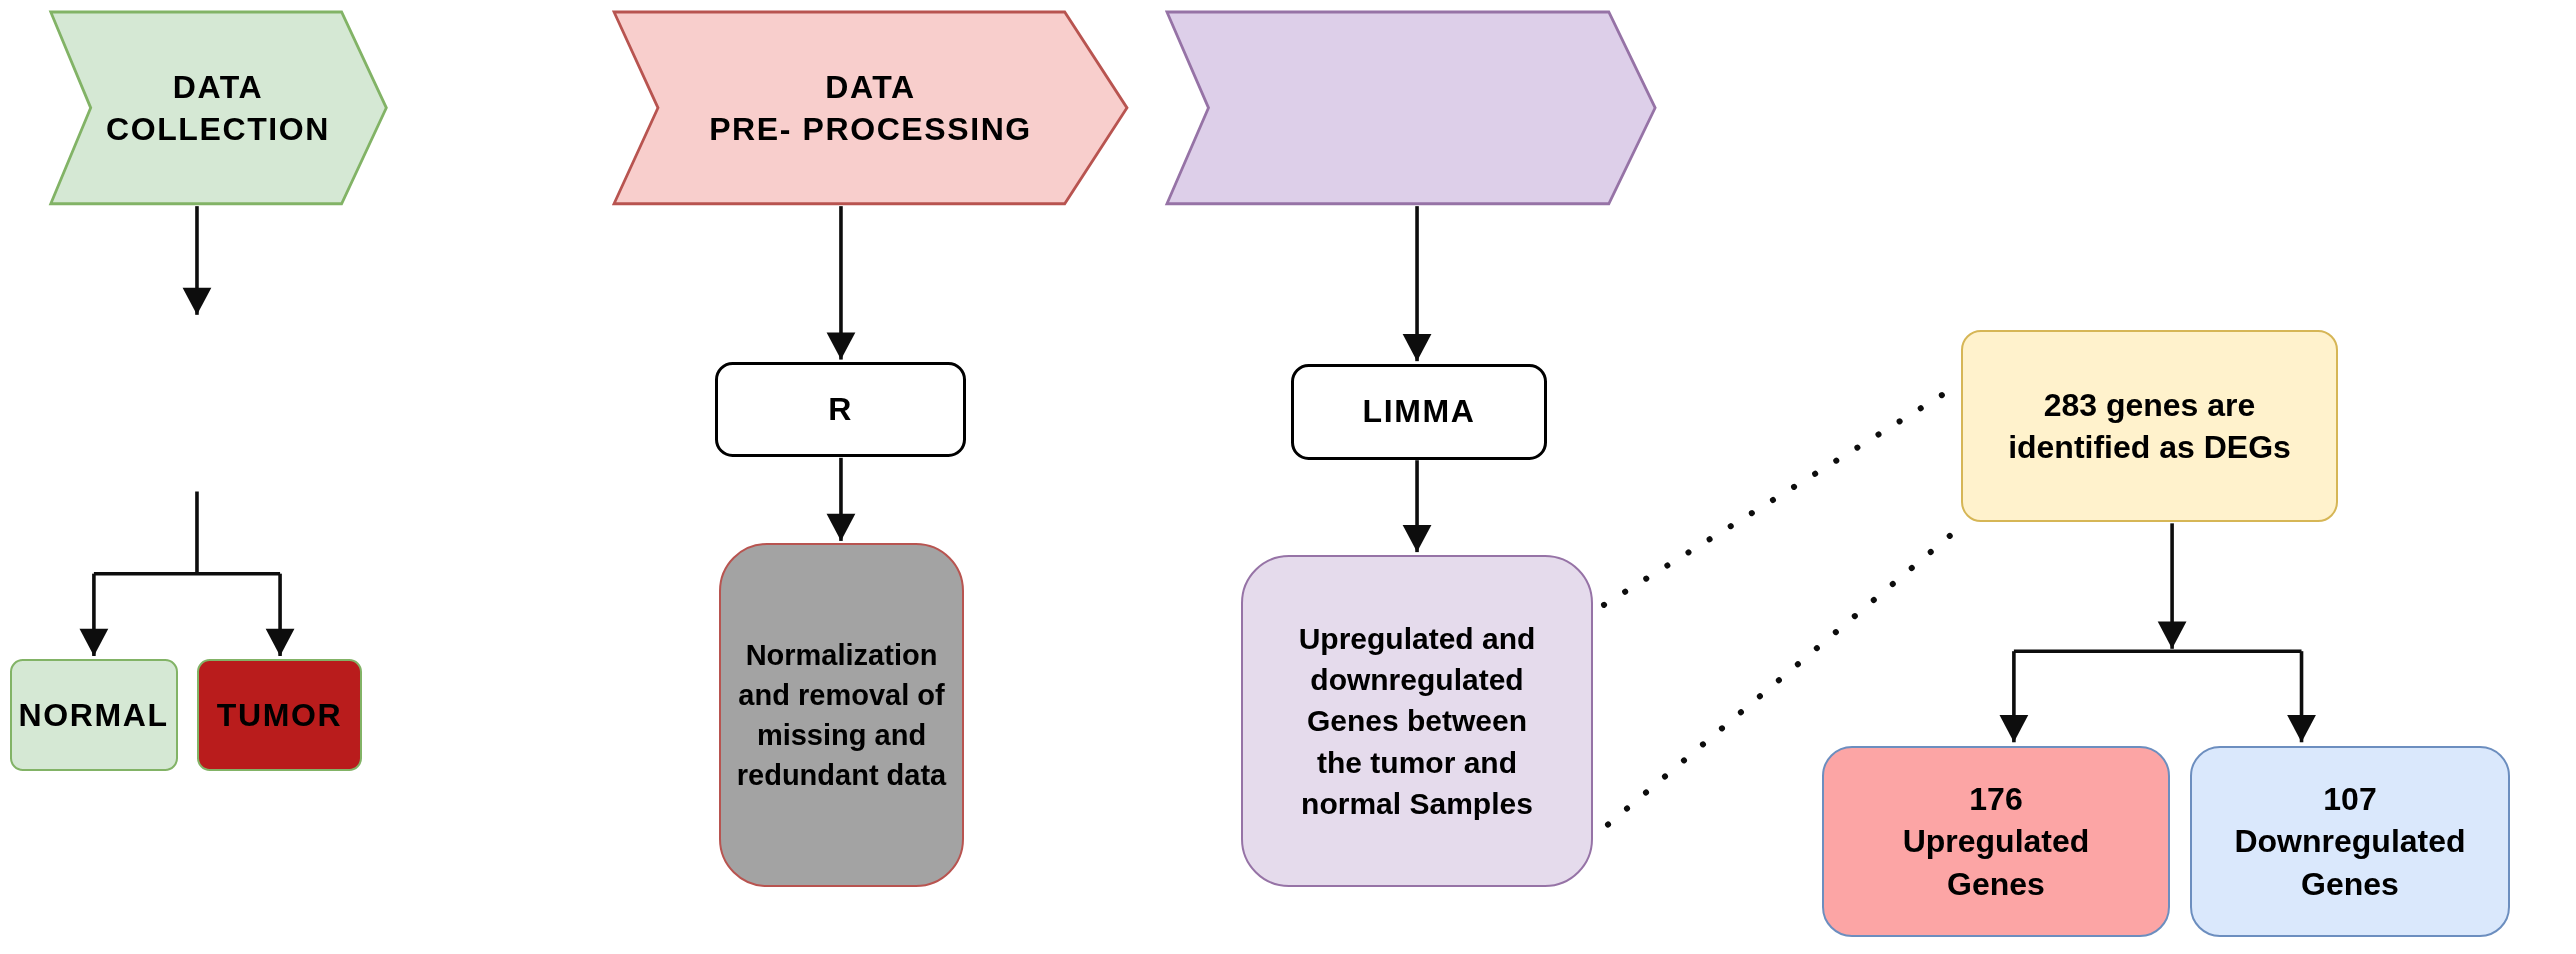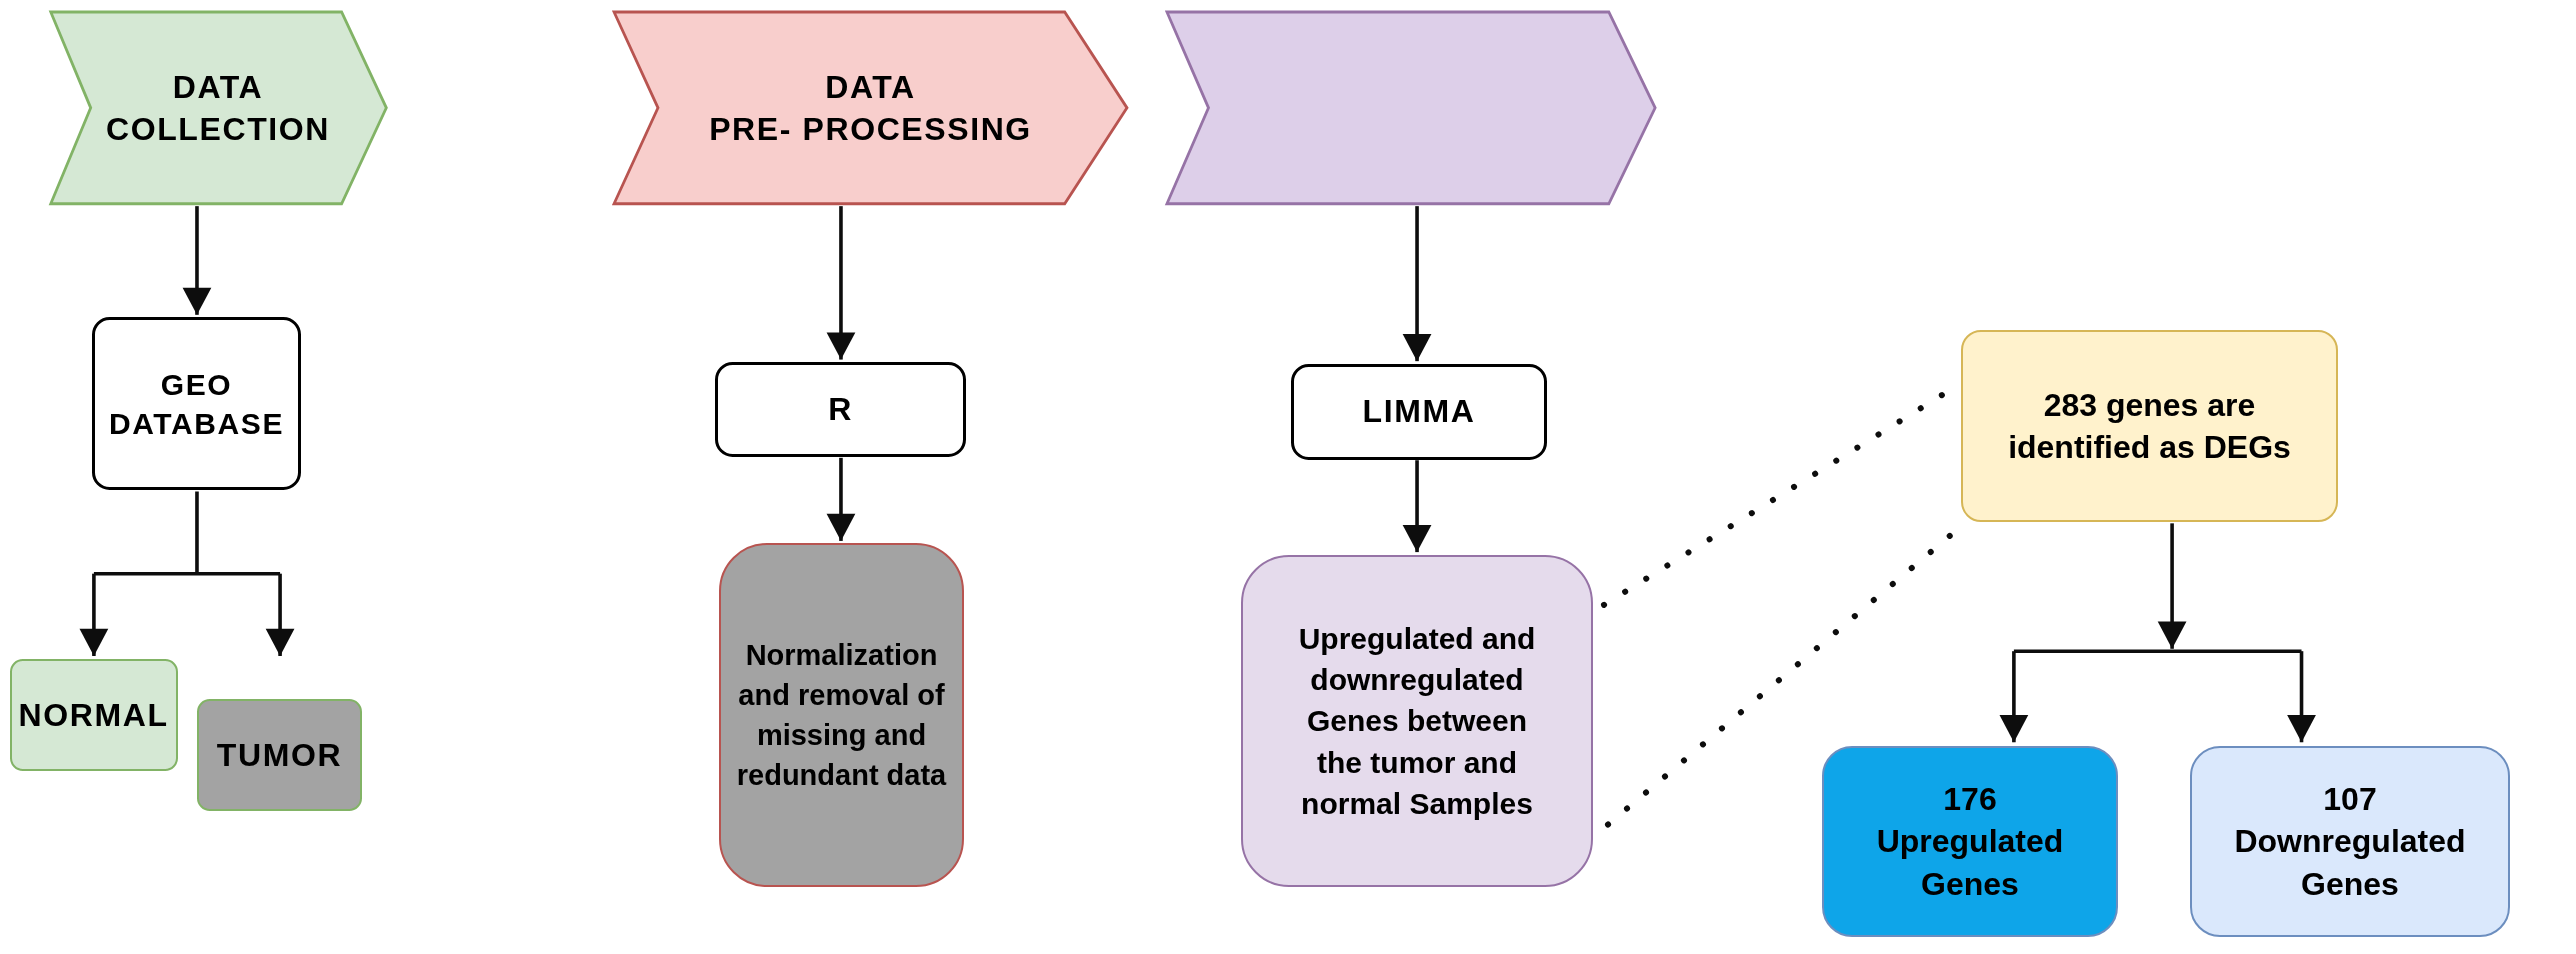--- a/index.html
+++ b/index.html
@@ -74,41 +74,39 @@
 
     <line x1="2007" y1="757" x2="2442" y2="487" stroke-width="7.5" stroke-linecap="round" stroke-dasharray="0.1 31" stroke="#0d0d0d"></line>
     <line x1="2012" y1="1032" x2="2450" y2="662" stroke-width="7.5" stroke-linecap="round" stroke-dasharray="0.1 31" stroke="#0d0d0d"></line>
   </svg>
 
   <div class="label chevron-label" style="left:50px; top:12px; width:336px; height:192px;">DATA
 COLLECTION</div>
   <div class="label chevron-label" style="left:614px; top:12px; width:513px; height:192px;">DATA
 PRE- PROCESSING</div>
 
-  <div class="node plain-box" style="left: 92px; top: 317px; width: 209px; height: 173px; font-size: 30px; background-color: rgb(255, 255, 255); border-color: rgb(0, 0, 0);">GEO
-DATABASE</div>
   <div class="node plain-box" style="left: 715px; top: 362px; width: 251px; height: 95px; background-color: rgb(255, 255, 255); border-color: rgb(0, 0, 0);">R</div>
   <div class="node plain-box" style="left: 1291px; top: 364px; width: 256px; height: 96px; background-color: rgb(255, 255, 255); border-color: rgb(0, 0, 0);">LIMMA</div>
 
   <div class="node green-box" style="left: 9.6px; top: 659px; width: 168px; height: 112px; background-color: rgb(213, 232, 212); border-color: rgb(130, 179, 102);">NORMAL</div>
-  <div class="node green-box" style="left: 197px; top: 659px; width: 165px; height: 112px; background-color: #a3a3a3; border-color: rgb(130, 179, 102); margin-top: 40px;">TUMOR</div>
+  <div class="node green-box" style="left: 197px; top: 659px; width: 165px; height: 112px; background-color: #b91c1c; border-color: rgb(130, 179, 102);">TUMOR</div>
 
   <div class="node note-box" style="left: 719px; top: 543px; width: 245px; height: 344px; font-size: 29px; background-color: #a3a3a3; border-color: rgb(184, 84, 80);">Normalization
 and removal of
 missing and
 redundant data</div>
   <div class="node note-box" style="left: 1241px; top: 555px; width: 352px; height: 332px; font-size: 30px; background-color: rgb(229, 219, 236); border-color: rgb(150, 115, 166);">Upregulated and
 downregulated
 Genes between
 the tumor and
 normal Samples</div>
 
   <div class="node result-box" style="left: 1961px; top: 330px; width: 377px; height: 192px; font-size: 32px; border-radius: 20px; background-color: rgb(255, 242, 204); border-color: rgb(214, 182, 86);">283 genes are
 identified as DEGs</div>
-  <div class="node result-box" style="left: 1822px; top: 746px; width: 296px; height: 191px; font-size: 32px; border-radius: 30px; background-color: #0ea5e9; border-color: rgb(108, 142, 191);">176
+  <div class="node result-box" style="left: 1822px; top: 746px; width: 348px; height: 191px; font-size: 32px; border-radius: 30px; background-color: #fca5a5; border-color: rgb(108, 142, 191);">176
 Upregulated
 Genes</div>
   <div class="node result-box" style="left: 2190px; top: 746px; width: 320px; height: 191px; font-size: 32px; border-radius: 30px; background-color: rgb(218, 232, 252); border-color: rgb(108, 142, 191);">107
 Downregulated
 Genes</div>
 
 </div>
 
 
 </body></html>

